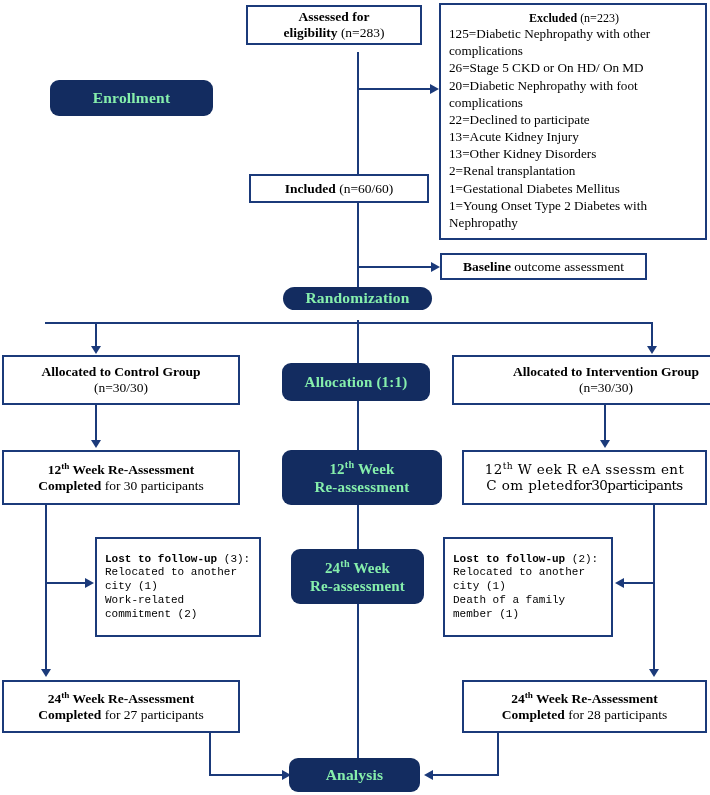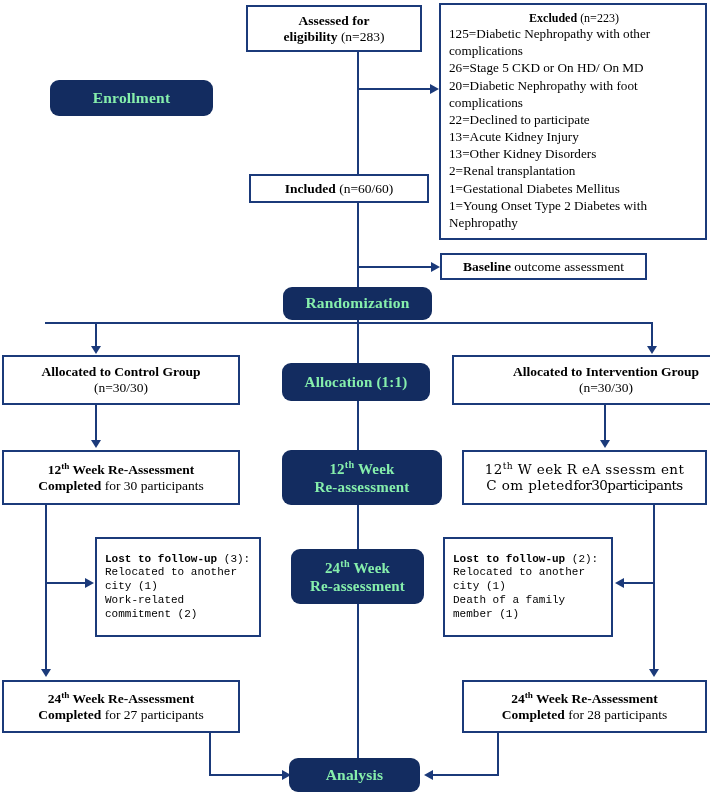--- a/index.html
+++ b/index.html
@@ -99,21 +99,21 @@
     letter-spacing: 0.4px;
     font-weight: normal;
   }
   .glitch .tight { letter-spacing: -0.6px; }
 </style>
 </head>
 <body>
 
 <div id="canvas">
 
-  <div class="box" style="left:246px; top:5px; width:176px; height:47px;text-align:right;">
+  <div class="box" style="left:246px; top:5px; width:176px; height:40px;text-align:right;">
     <div>
       <b>Assessed for</b>
     </div>
     <div>
       <b>eligibility</b><span class="reg"> (n=283)</span>
     </div>
   </div>
 
   <div class="box leftalign" style="left:439px; top:3px; width:268px; height:237px; justify-content:flex-start; padding-top:6px;">
     <div class="excl-title">
@@ -141,21 +141,21 @@
       <b>Included</b><span class="reg"> (n=60/60)</span>
     </div>
   </div>
 
   <div class="box" style="left:440px; top:253px; width:207px; height:27px;">
     <div>
       <b>Baseline</b><span class="reg"> outcome assessment</span>
     </div>
   </div>
 
-  <div class="bandbox" style="left:283px; top:287px; width:149px; height:33px; font-size:15.5px;">
+  <div class="bandbox" style="left:283px; top:287px; width:149px; height:23px; font-size:15.5px;border-radius:13px;">
     <span>Randomization</span>
   </div>
 
   <div class="bandbox" style="left:282px; top:363px; width:148px; height:38px; font-size:15px;">
     <span>Allocation (1:1)</span>
   </div>
 
   <div class="bandbox" style="left:282px; top:450px; width:160px; height:55px; font-size:15px;">
     <span>
       <span>12</span><sup>th</sup><span> Week</span>

